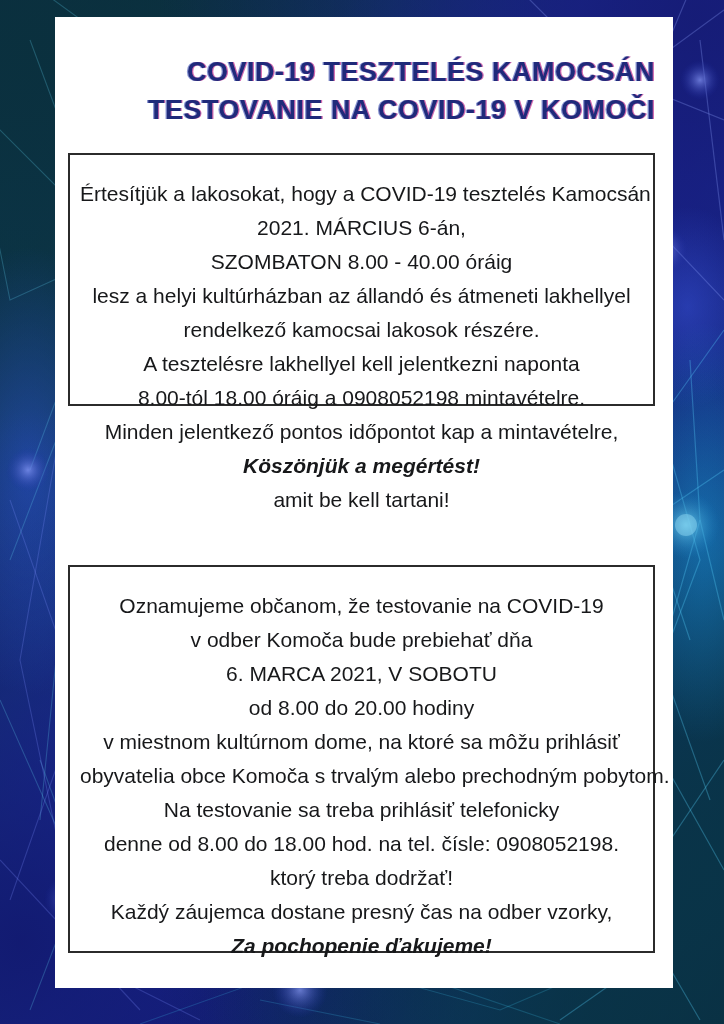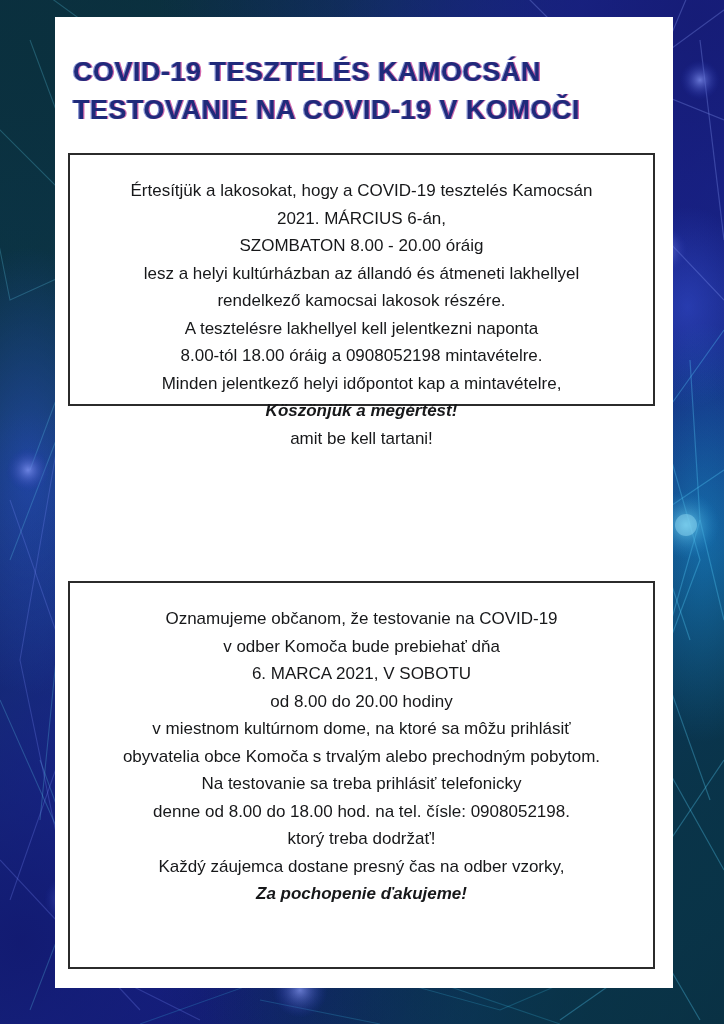--- a/index.html
+++ b/index.html
@@ -82,21 +82,21 @@
     top: 17px;
     width: 618px;
     height: 971px;
     background: #ffffff;
     box-sizing: border-box;
   }
 
   
   .title-block {
     padding: 36px 18px 0 18px;
-    text-align: left;
+    text-align: right;
   }
   .title-line {
     font-family: "Liberation Sans", sans-serif;
     font-weight: 700;
     font-size: 27px;
     letter-spacing: .5px;
     color: #1f2a7a;
     line-height: 1.42;
     white-space: nowrap;
     text-shadow:
@@ -107,29 +107,29 @@
   
   .notice-box {
     position: absolute;
     left: 13px;
     width: 587px;
     border: 2px solid #2b2b2b;
     box-sizing: border-box;
     background: #ffffff;
   }
   #box-hu { top: 136px; height: 253px; }
-  #box-sk { top: 564px; height: 388px; }
+  #box-sk { top: 548px; height: 388px; }
 
   .notice-inner {
     padding: 22px 10px 18px 10px;
     text-align: center;
   }
   .notice-line {
     font-family: "Liberation Sans", sans-serif;
-    font-size: 17px;
+    font-size: 21px;
     color: #17181a;
     line-height: 1.62;
     white-space: nowrap;
   }
   .notice-line.bold { font-weight: 400; }
   .notice-line.bolditalic { font-weight: 700; font-style: italic; }
   .notice-line .b { font-weight: 400; }
 </style>
 </head>
 <body>
@@ -209,26 +209,26 @@
 
     <div class="title-block">
       <div class="title-line">COVID-19  TESZTELÉS  KAMOCSÁN</div>
       <div class="title-line">TESTOVANIE  NA  COVID-19  V  KOMOČI</div>
     </div>
 
     <div class="notice-box" id="box-hu">
       <div class="notice-inner">
           <div class="notice-line">Értesítjük a lakosokat, hogy a COVID-19 tesztelés Kamocsán</div>
           <div class="notice-line bold">2021. MÁRCIUS 6-án,</div>
-          <div class="notice-line bold">SZOMBATON  8.00 - 20.00 óráig</div>
+          <div class="notice-line bold">SZOMBATON  8.00 - 40.00 óráig</div>
           <div class="notice-line">lesz a helyi kultúrházban az állandó és átmeneti lakhellyel</div>
           <div class="notice-line">rendelkező kamocsai lakosok részére.</div>
           <div class="notice-line">A tesztelésre lakhellyel kell jelentkezni naponta</div>
           <div class="notice-line"><span class="b">8.00-tól 18.00 óráig</span><span> a </span><span class="b">0908052198</span><span> mintavételre.</span></div>
-          <div class="notice-line">Minden jelentkező helyi időpontot kap a mintavételre,</div>
+          <div class="notice-line">Minden jelentkező pontos időpontot kap a mintavételre,</div>
           <div class="notice-line bolditalic">Köszönjük a megértést!</div>
           <div class="notice-line">amit be kell tartani!</div>
         </div>
     </div>
 
     <div class="notice-box" id="box-sk">
       <div class="notice-inner">
           <div class="notice-line">Oznamujeme občanom, že testovanie na COVID-19</div>
           <div class="notice-line">v odber Komoča bude prebiehať dňa</div>
           <div class="notice-line bold">6. MARCA 2021, V SOBOTU</div>

